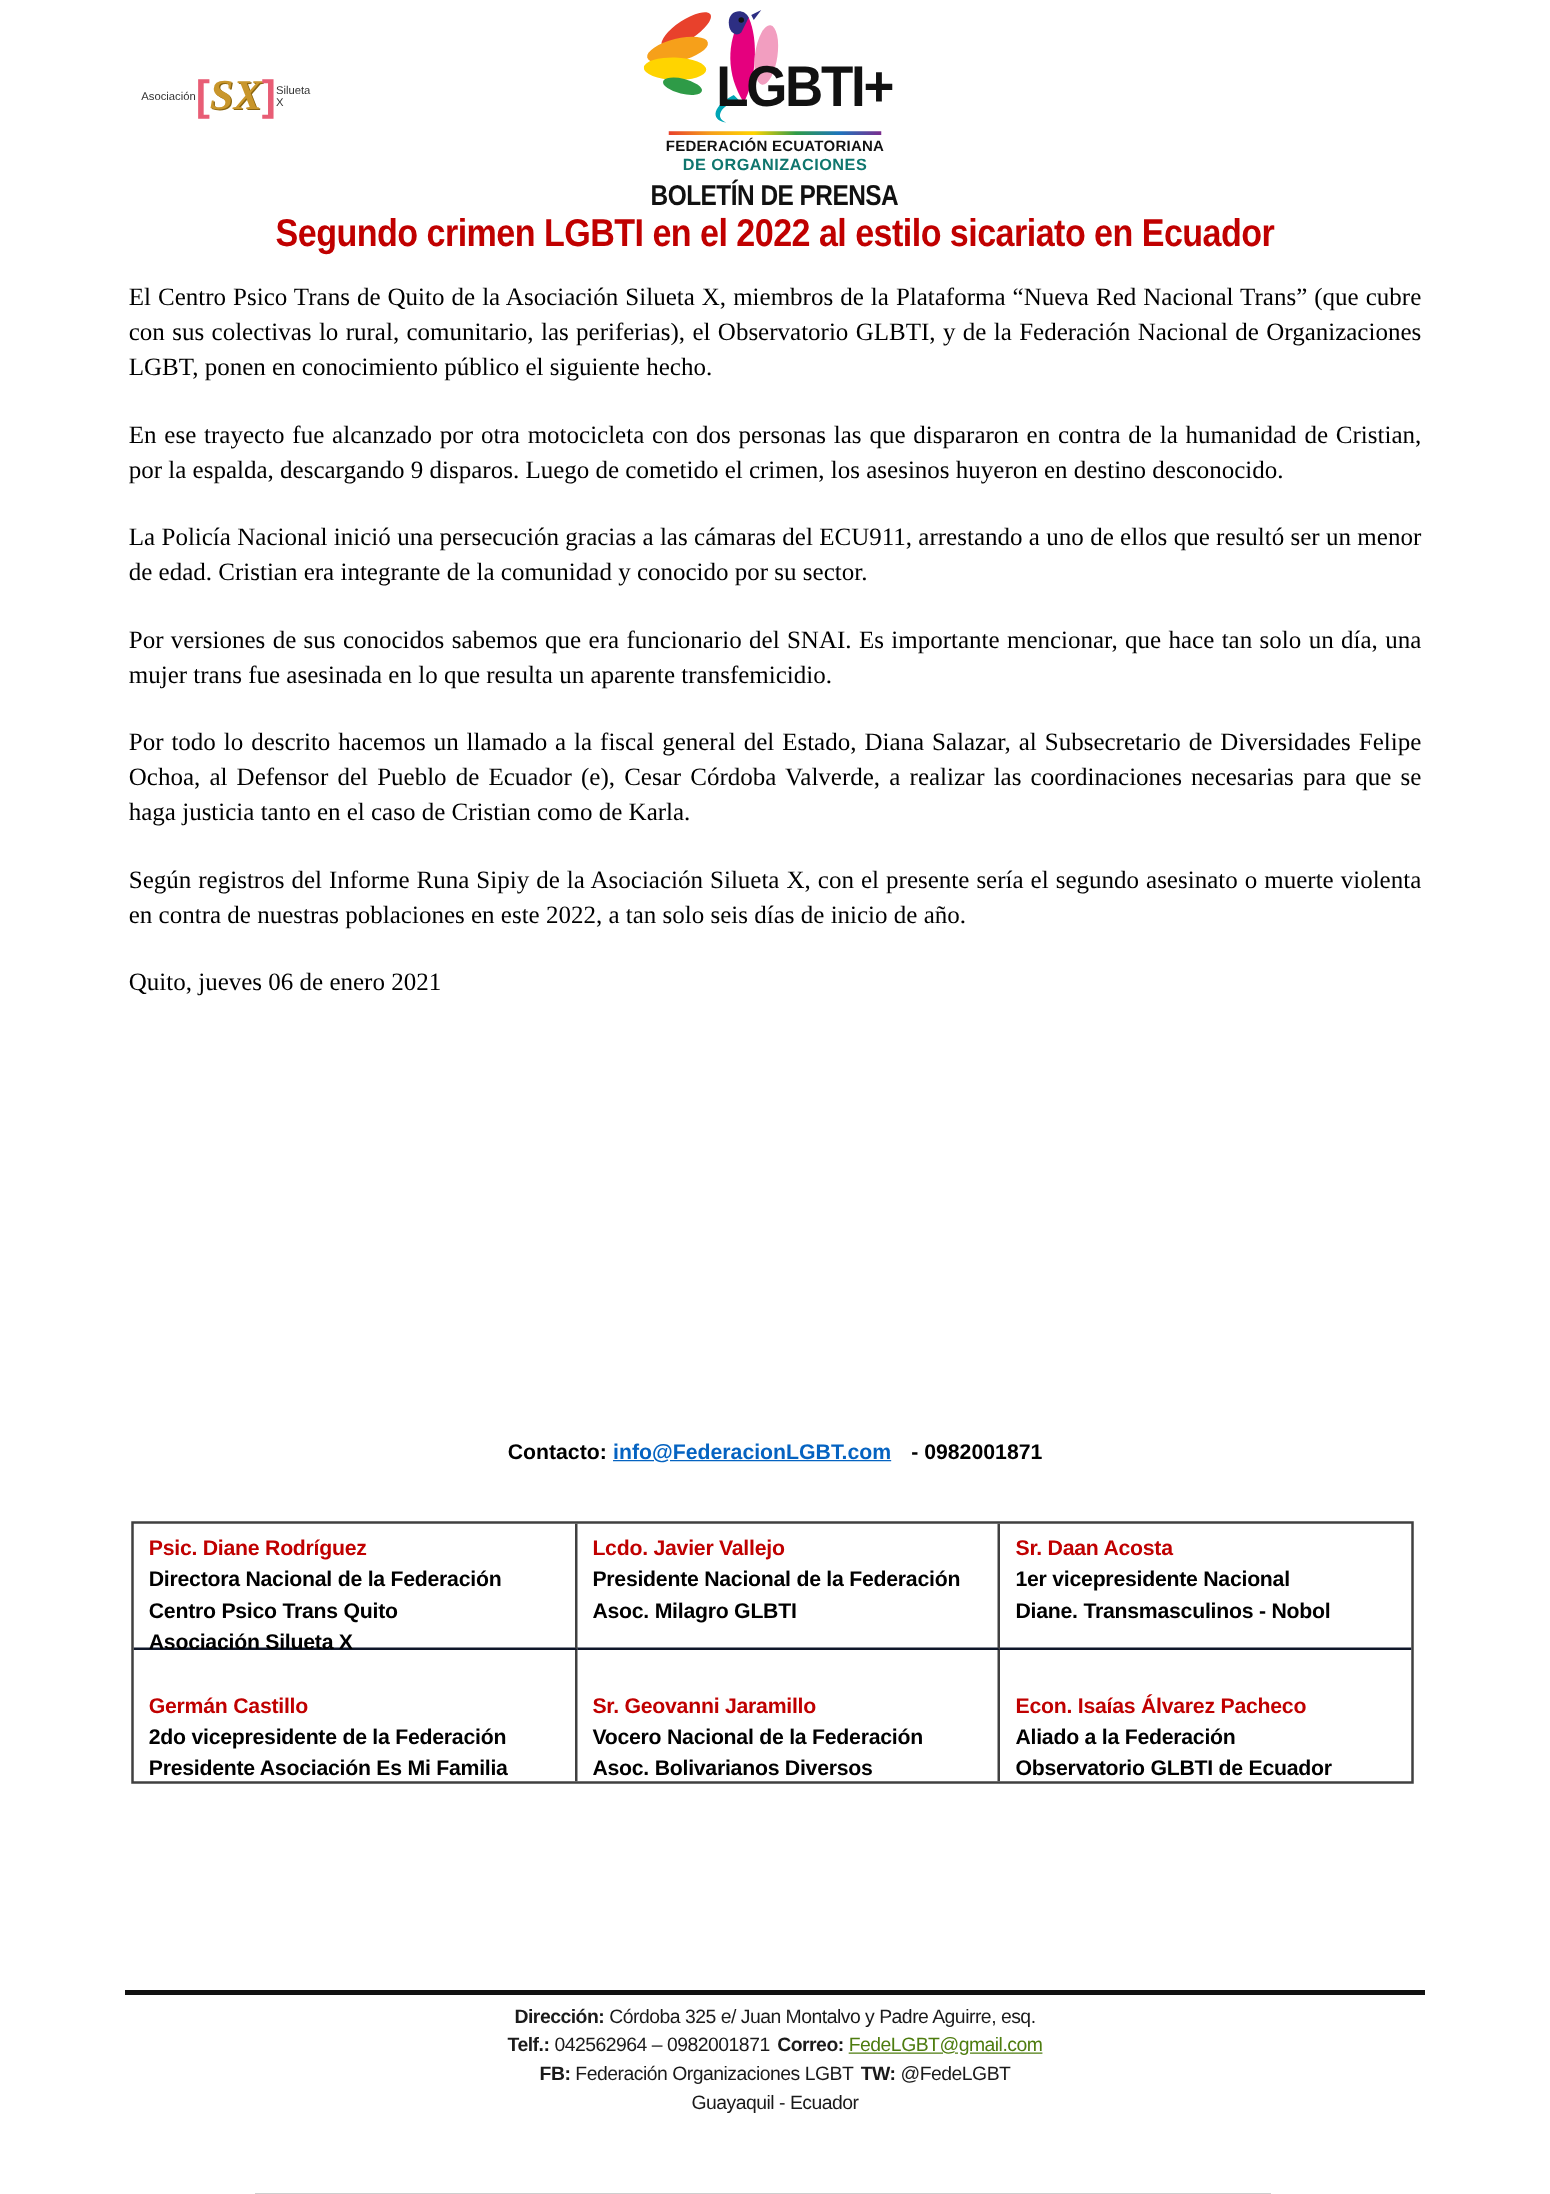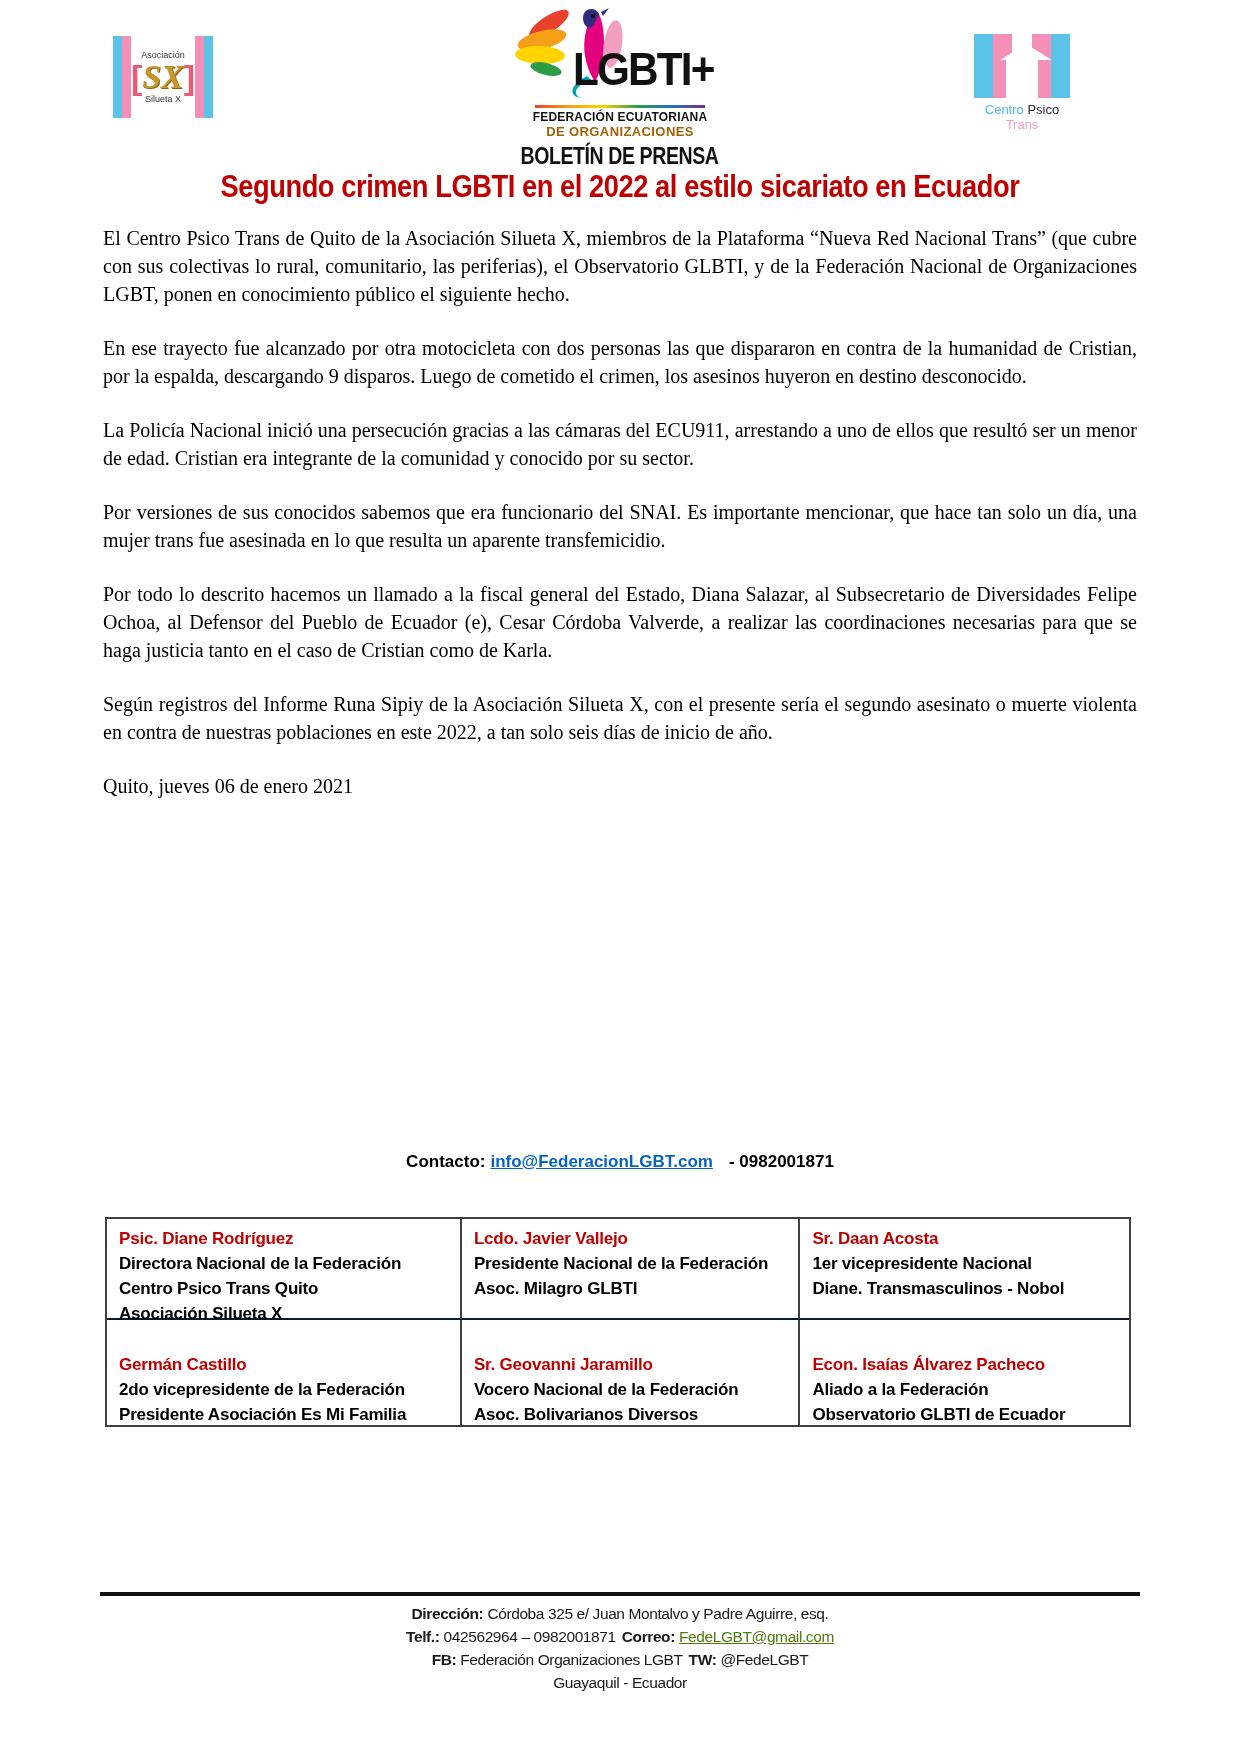--- a/index.html
+++ b/index.html
@@ -9,39 +9,39 @@
     margin:0 auto; overflow:hidden;
     font-family:"Liberation Serif", serif; color:#000;
   }
 
   
   .logo-sx { position:absolute; left:113px; top:36px; width:100px; height:82px;
     display:flex; background:#fff; }
   .sx-bar { width:13px; height:100%; }
   .sx-blue { background:#5BC2E8; }
   .sx-pink { background:#F48FB8; }
-  .sx-center { flex:1; position:relative; display:flex; flex-direction:column;
+  .sx-center { flex:1; position:relative; display:flex; 
     align-items:center; justify-content:center; font-family:"Liberation Sans",sans-serif; }
   .sx-top { font-size:9px; color:#333; }
   .sx-mid { display:flex; align-items:center; line-height:1; }
   .sx-bracket { color:#E85D75; font-size:34px; font-weight:bold; font-family:"Liberation Sans",sans-serif; }
   .sx-main { color:#C9962B; font-size:34px; font-weight:bold; font-style:italic; font-family:"Liberation Serif",serif;
     text-shadow:1px 1px 0 #8a6510; }
   .sx-bottom { font-size:9px; color:#333; }
 
   .logo-fed { position:absolute; left:50%; top:8px; transform:translateX(-50%);
     width:230px; text-align:center; font-family:"Liberation Sans",sans-serif; }
   .fed-mark { position:relative; width:210px; height:96px; margin:0 auto; }
   .fed-bird { position:absolute; left:0; top:0; }
   .fed-word { position:absolute; left:58px; top:34px; font-size:46px; font-weight:bold;
     letter-spacing:-2px; color:#111; transform:scaleX(0.92); transform-origin:left; }
   .fed-rainbow { width:170px; height:3px; margin:1px auto 2px auto;
     background:linear-gradient(to right,#E8412C,#F6A01A,#FFD400,#2E9B47,#1C75BC,#7B2D8E); }
   .fed-sub1 { font-size:12px; font-weight:bold; color:#111; letter-spacing:0.2px; }
-  .fed-sub2 { font-size:13px; font-weight:bold; color:#a16207; letter-spacing:0.4px; }
+  .fed-sub2 { font-size:13px; font-weight:bold; color:#0f766e; letter-spacing:0.4px; }
 
   .logo-cpt { position:absolute; right:163px; top:34px; width:110px;
     font-family:"Liberation Sans",sans-serif; text-align:center; }
   .cpt-flag { position:relative; width:96px; height:64px; margin:0 auto; display:flex; }
   .cpt-bar { height:100%; flex:1; }
   .cpt-blue { background:#5BC2E8; }
   .cpt-pink { background:#F48FB8; }
   .cpt-white { background:#fff; }
   .cpt-house { position:absolute; left:50%; top:10px; transform:translateX(-50%); width:44px; height:54px; }
   .cpt-roof { width:0; height:0; margin:0 auto;
@@ -126,38 +126,20 @@
         <ellipse cx="98" cy="36" rx="9" ry="24" fill="#F29EC0" transform="rotate(8 98 36)"></ellipse>
         <path d="M72 68 C56 76, 52 88, 66 90 C56 86, 62 76, 76 72 Z" fill="#00A5B5"></path>
       </svg>
       <span class="fed-word">LGBTI+</span>
     </div>
     <div class="fed-rainbow"></div>
     <div class="fed-sub1">FEDERACIÓN ECUATORIANA</div>
     <div class="fed-sub2">DE ORGANIZACIONES</div>
   </div>
 
-  <div class="logo-cpt">
-    <div class="cpt-flag">
-      <div class="cpt-bar cpt-blue"></div>
-      <div class="cpt-bar cpt-pink"></div>
-      <div class="cpt-bar cpt-white"></div>
-      <div class="cpt-bar cpt-pink"></div>
-      <div class="cpt-bar cpt-blue"></div>
-      <div class="cpt-house">
-        <div class="cpt-roof"></div>
-        <div class="cpt-body"></div>
-      </div>
-    </div>
-    <div class="cpt-text">
-      <span class="cpt-w1">Centro</span>
-      <span class="cpt-w2">Psico</span>
-      <span class="cpt-w3">Trans</span>
-    </div>
-  </div>
 
   <div class="kicker-row">
     <span class="kicker">BOLETÍN DE PRENSA</span>
   </div>
   <div class="headline-row">
     <span class="headline">Segundo crimen LGBTI en el 2022 al estilo sicariato en Ecuador</span>
   </div>
 
   <div class="bodytext">
     <p>El Centro Psico Trans de Quito de la Asociación Silueta X, miembros de la Plataforma “Nueva Red Nacional Trans” (que cubre con sus colectivas lo rural, comunitario, las periferias), el Observatorio GLBTI, y de la Federación Nacional de Organizaciones LGBT, ponen en conocimiento público el siguiente hecho.</p>

